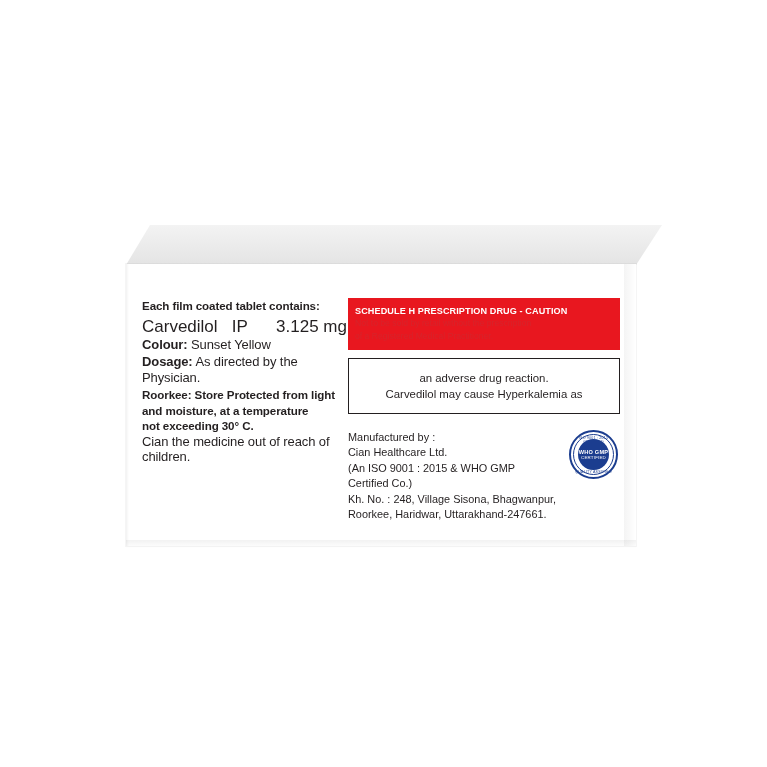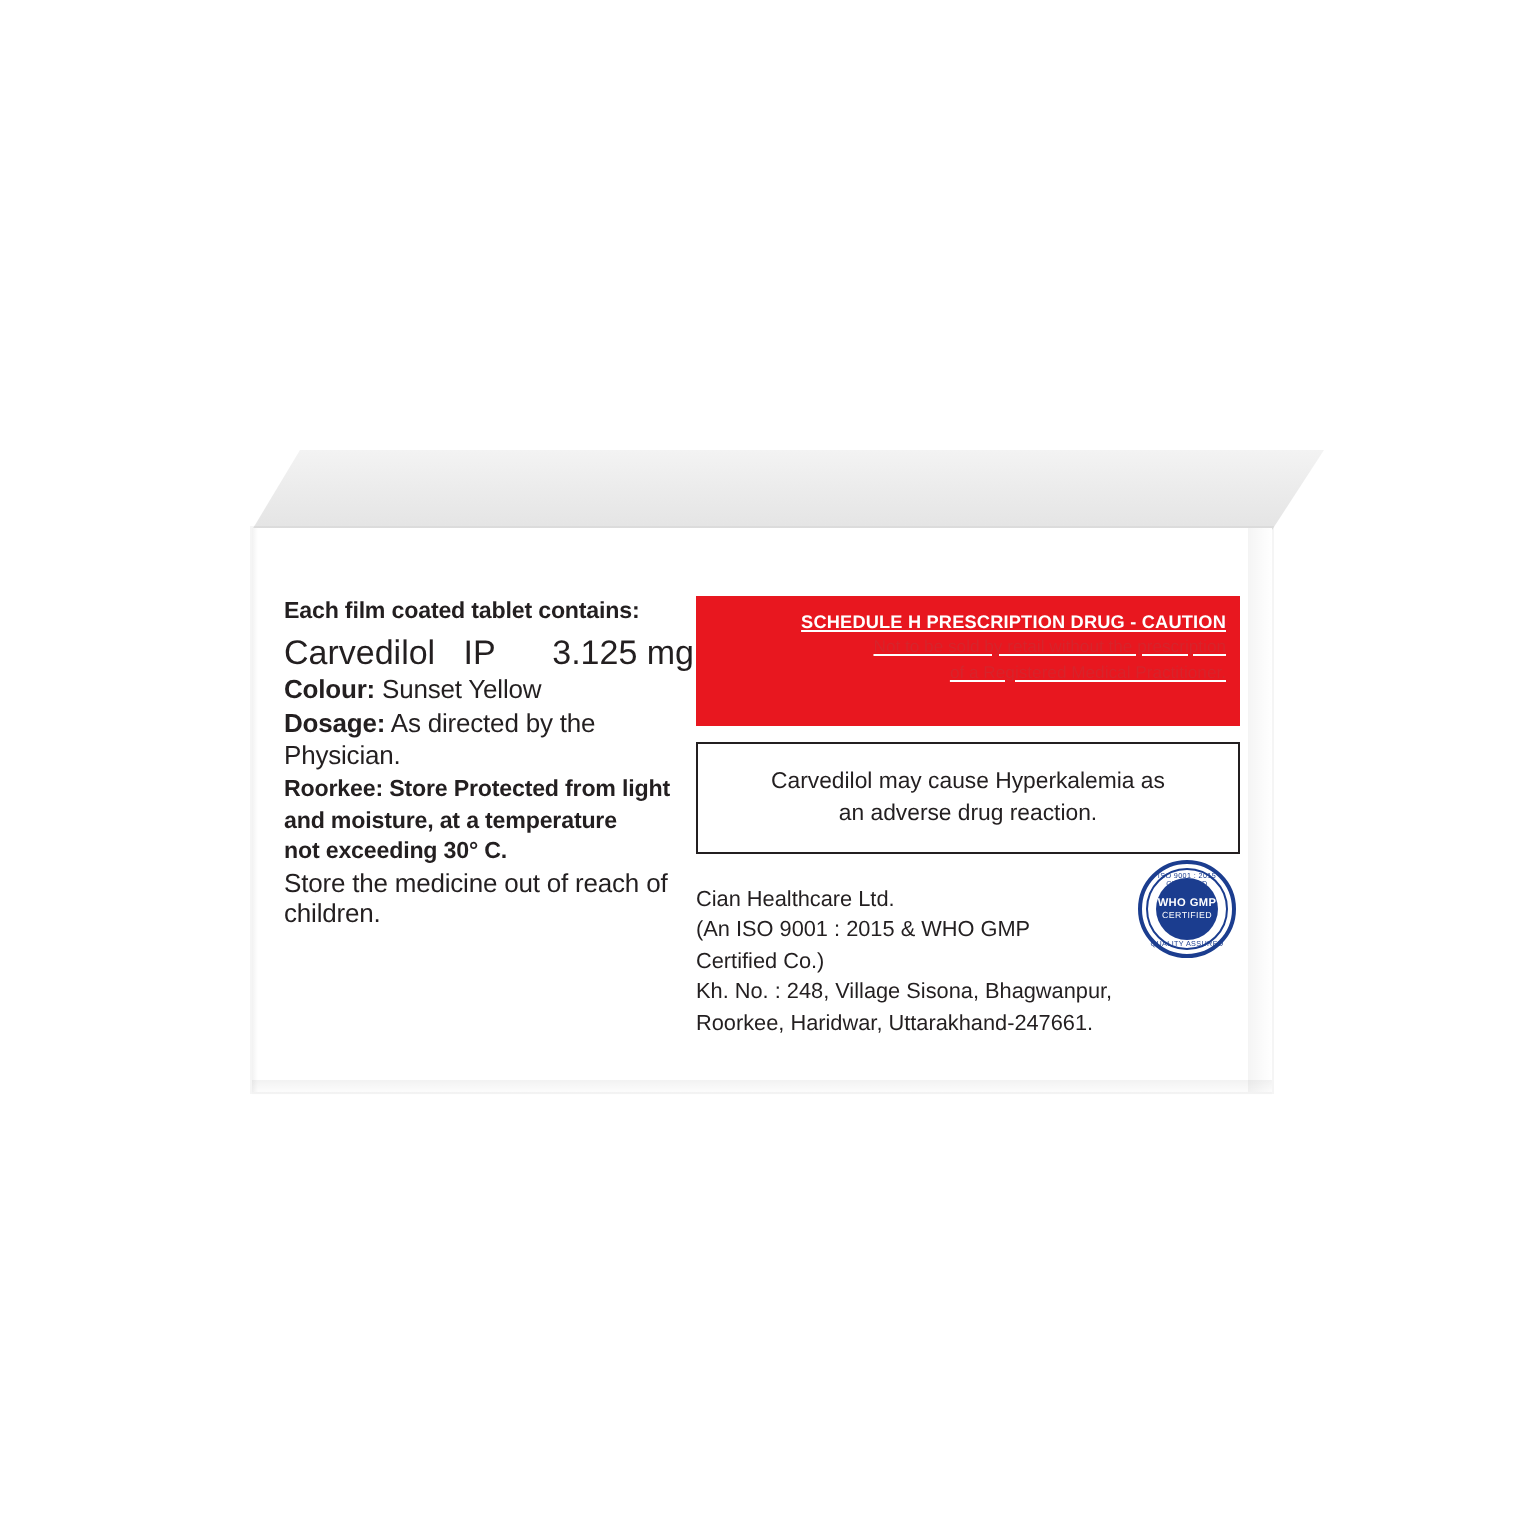--- a/index.html
+++ b/index.html
@@ -103,24 +103,23 @@
   .right-col {
     position: absolute;
     left: 348px;
     top: 298px;
     width: 272px;
   }
 
   .schedule-box {
     background: #e8171f;
     border: 1px solid #e8171f;
-    padding: 6px 6px 20px 6px;
-    text-align: right;
+    padding: 6px 6px 7px 6px;
+    text-align: left;
     color: #ffffff;
-    text-decoration: underline;
   }
   .schedule-title {
     font-weight: bold;
     font-size: 9.1px;
     line-height: 12px;
     letter-spacing: 0.1px;
   }
   .schedule-sub {
     font-size: 8.6px;
     line-height: 11.5px;
@@ -226,38 +225,39 @@
 
     <div class="lbl-normal mt2">
       <span class="inline-bold">Dosage:</span><span class="inline-norm"> As directed by the</span>
     </div>
     <div class="lbl-normal">Physician.</div>
 
     <div class="lbl-bold mt2">Roorkee: Store Protected from light</div>
     <div class="lbl-bold">and moisture, at a temperature</div>
     <div class="lbl-bold">not exceeding 30° C.</div>
 
-    <div class="lbl-normal">Store the medicine out of reach of</div>
+    <div class="lbl-normal">Cian the medicine out of reach of</div>
     <div class="lbl-normal">children.</div>
   </div>
 
   <div class="right-col">
 
     <div class="schedule-box">
       <div class="schedule-title">SCHEDULE H PRESCRIPTION DRUG - CAUTION</div>
       <div class="schedule-sub">Not to be sold by retail without the prescription</div>
       <div class="schedule-sub">of a Registered Medical Practitioner.</div>
     </div>
 
     <div class="adr-box">
+      <div>an adverse drug reaction.</div>
       <div>Carvedilol may cause Hyperkalemia as</div>
-      <div>an adverse drug reaction.</div>
     </div>
 
     <div class="mfg-block">
+      <div>Manufactured by :</div>
       <div>Cian Healthcare Ltd.</div>
       <div>(An ISO 9001 : 2015 &amp; WHO GMP Certified Co.)</div>
       <div>Kh. No. : 248, Village Sisona, Bhagwanpur,</div>
       <div>Roorkee, Haridwar, Uttarakhand-247661.</div>
     </div>
   </div>
 
   <div class="seal">
     <div class="ring-outer"></div>
     <div class="ring-mid"></div>

